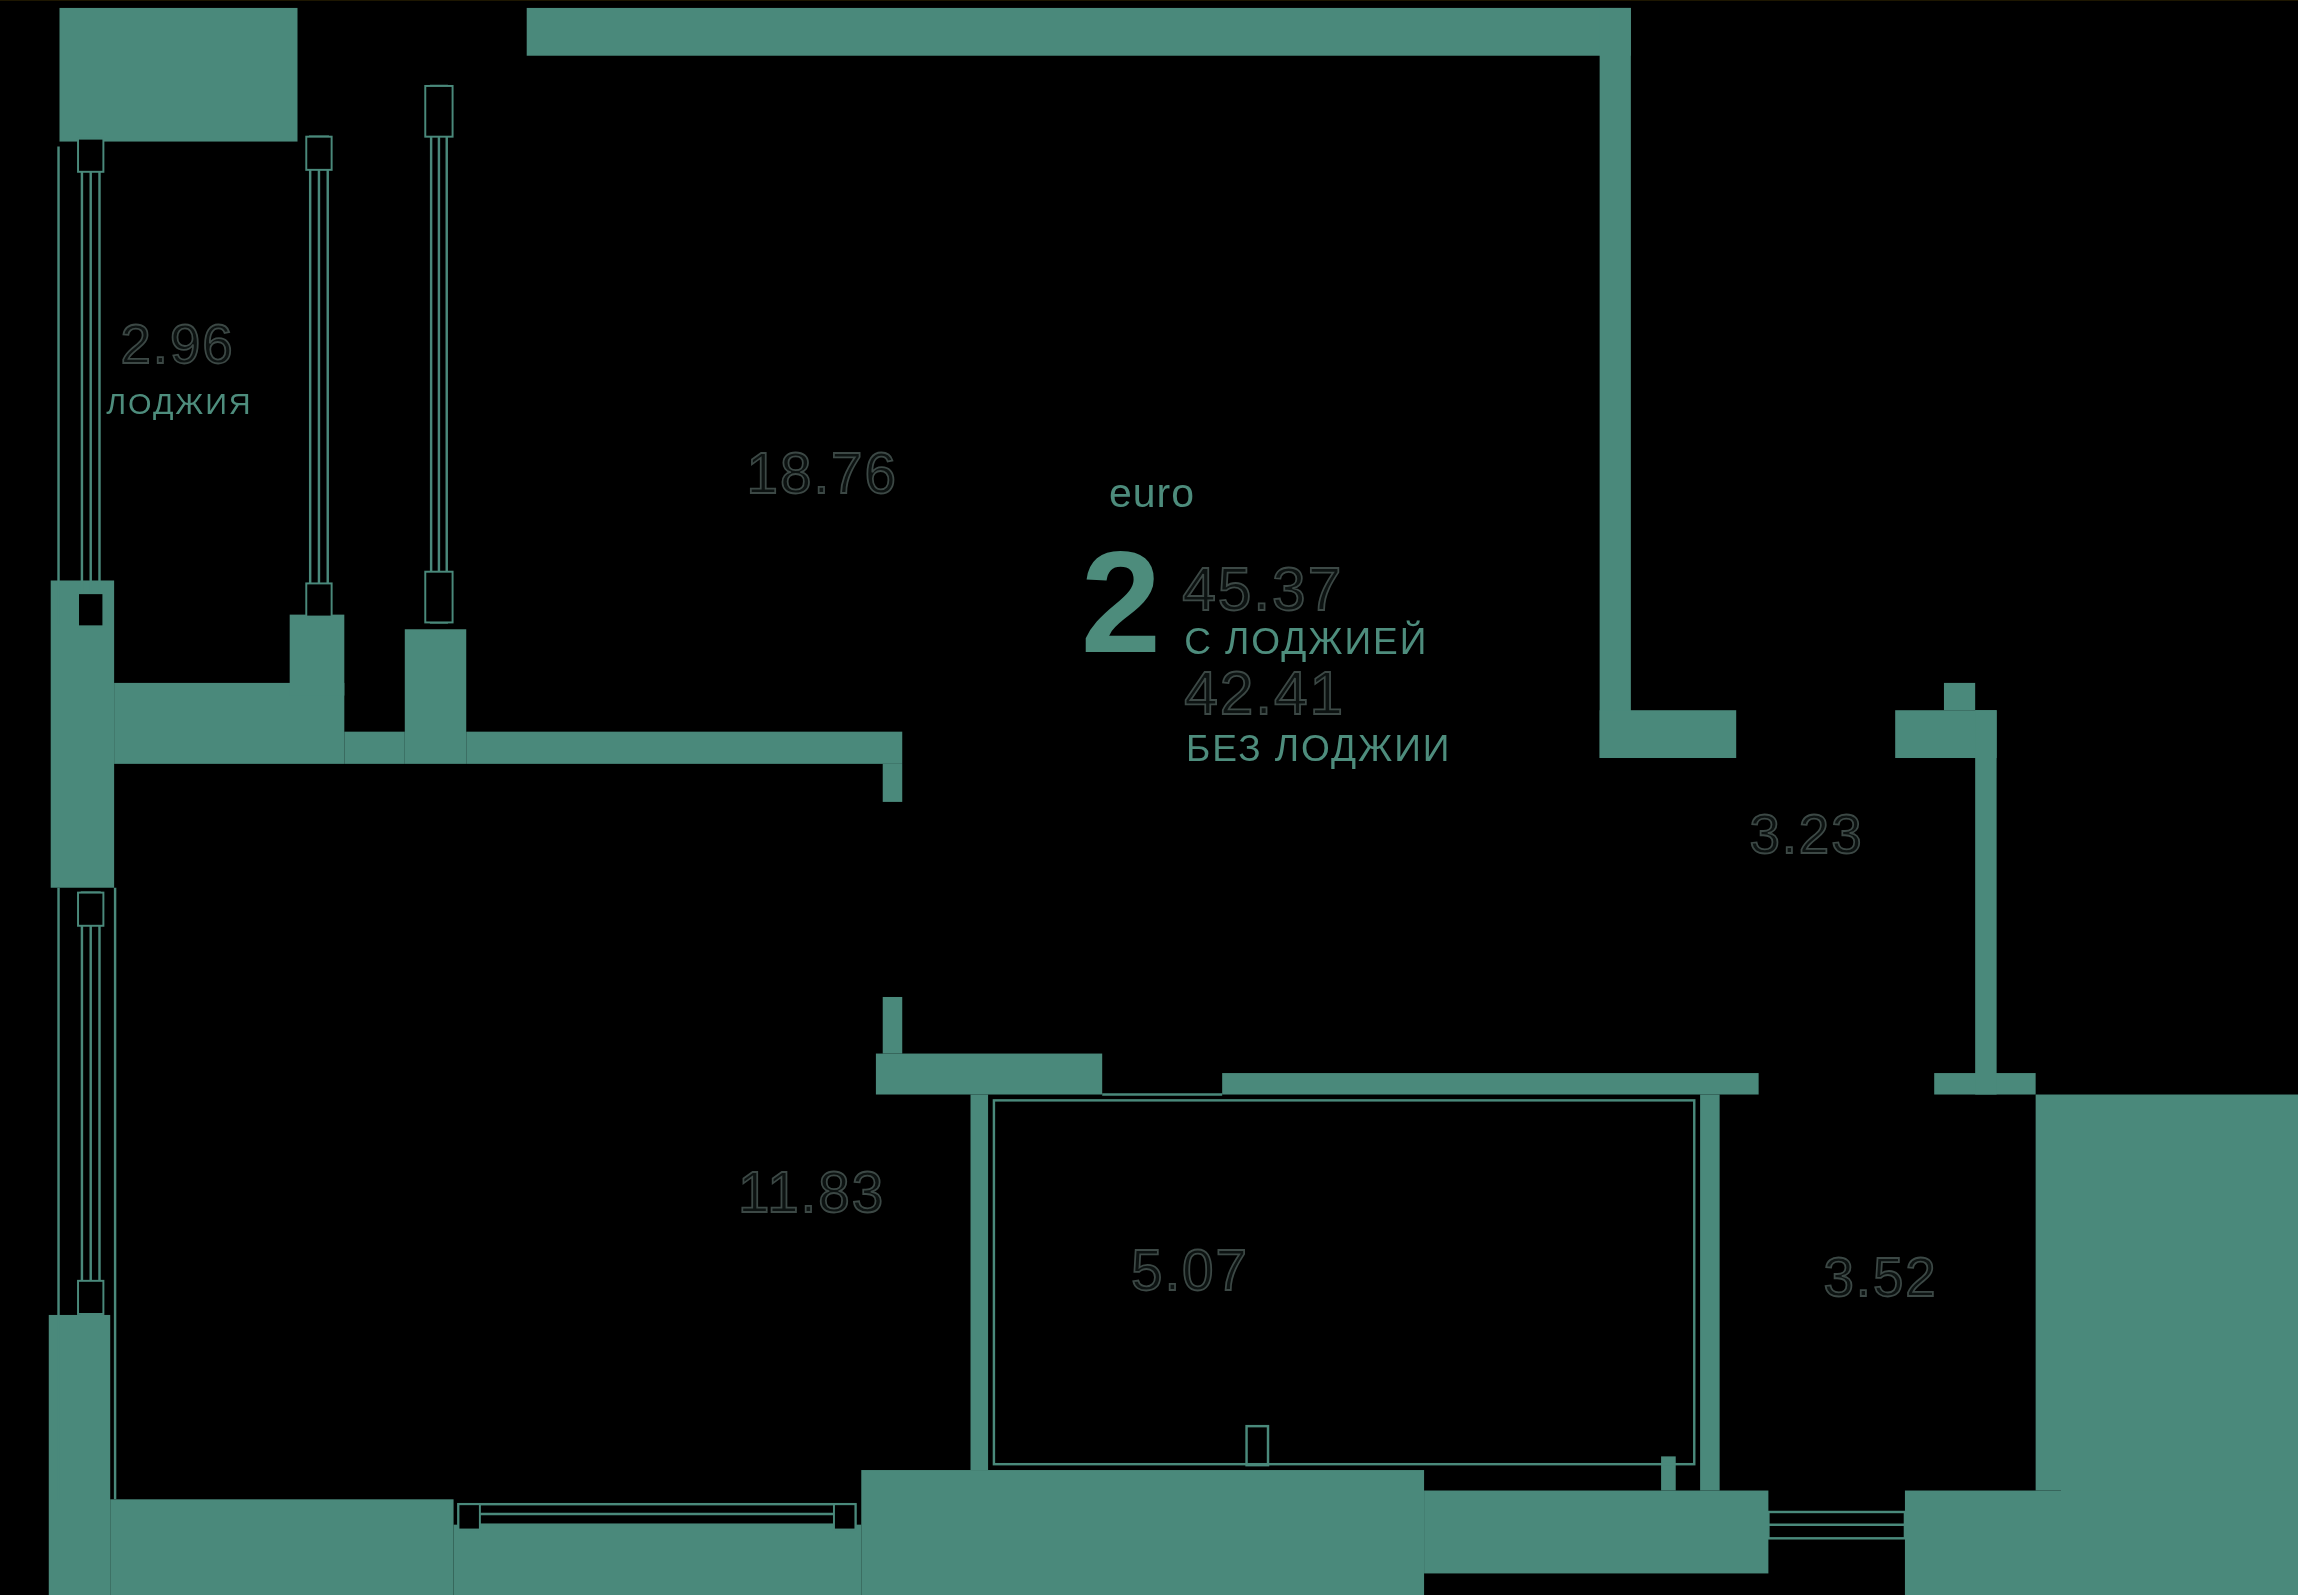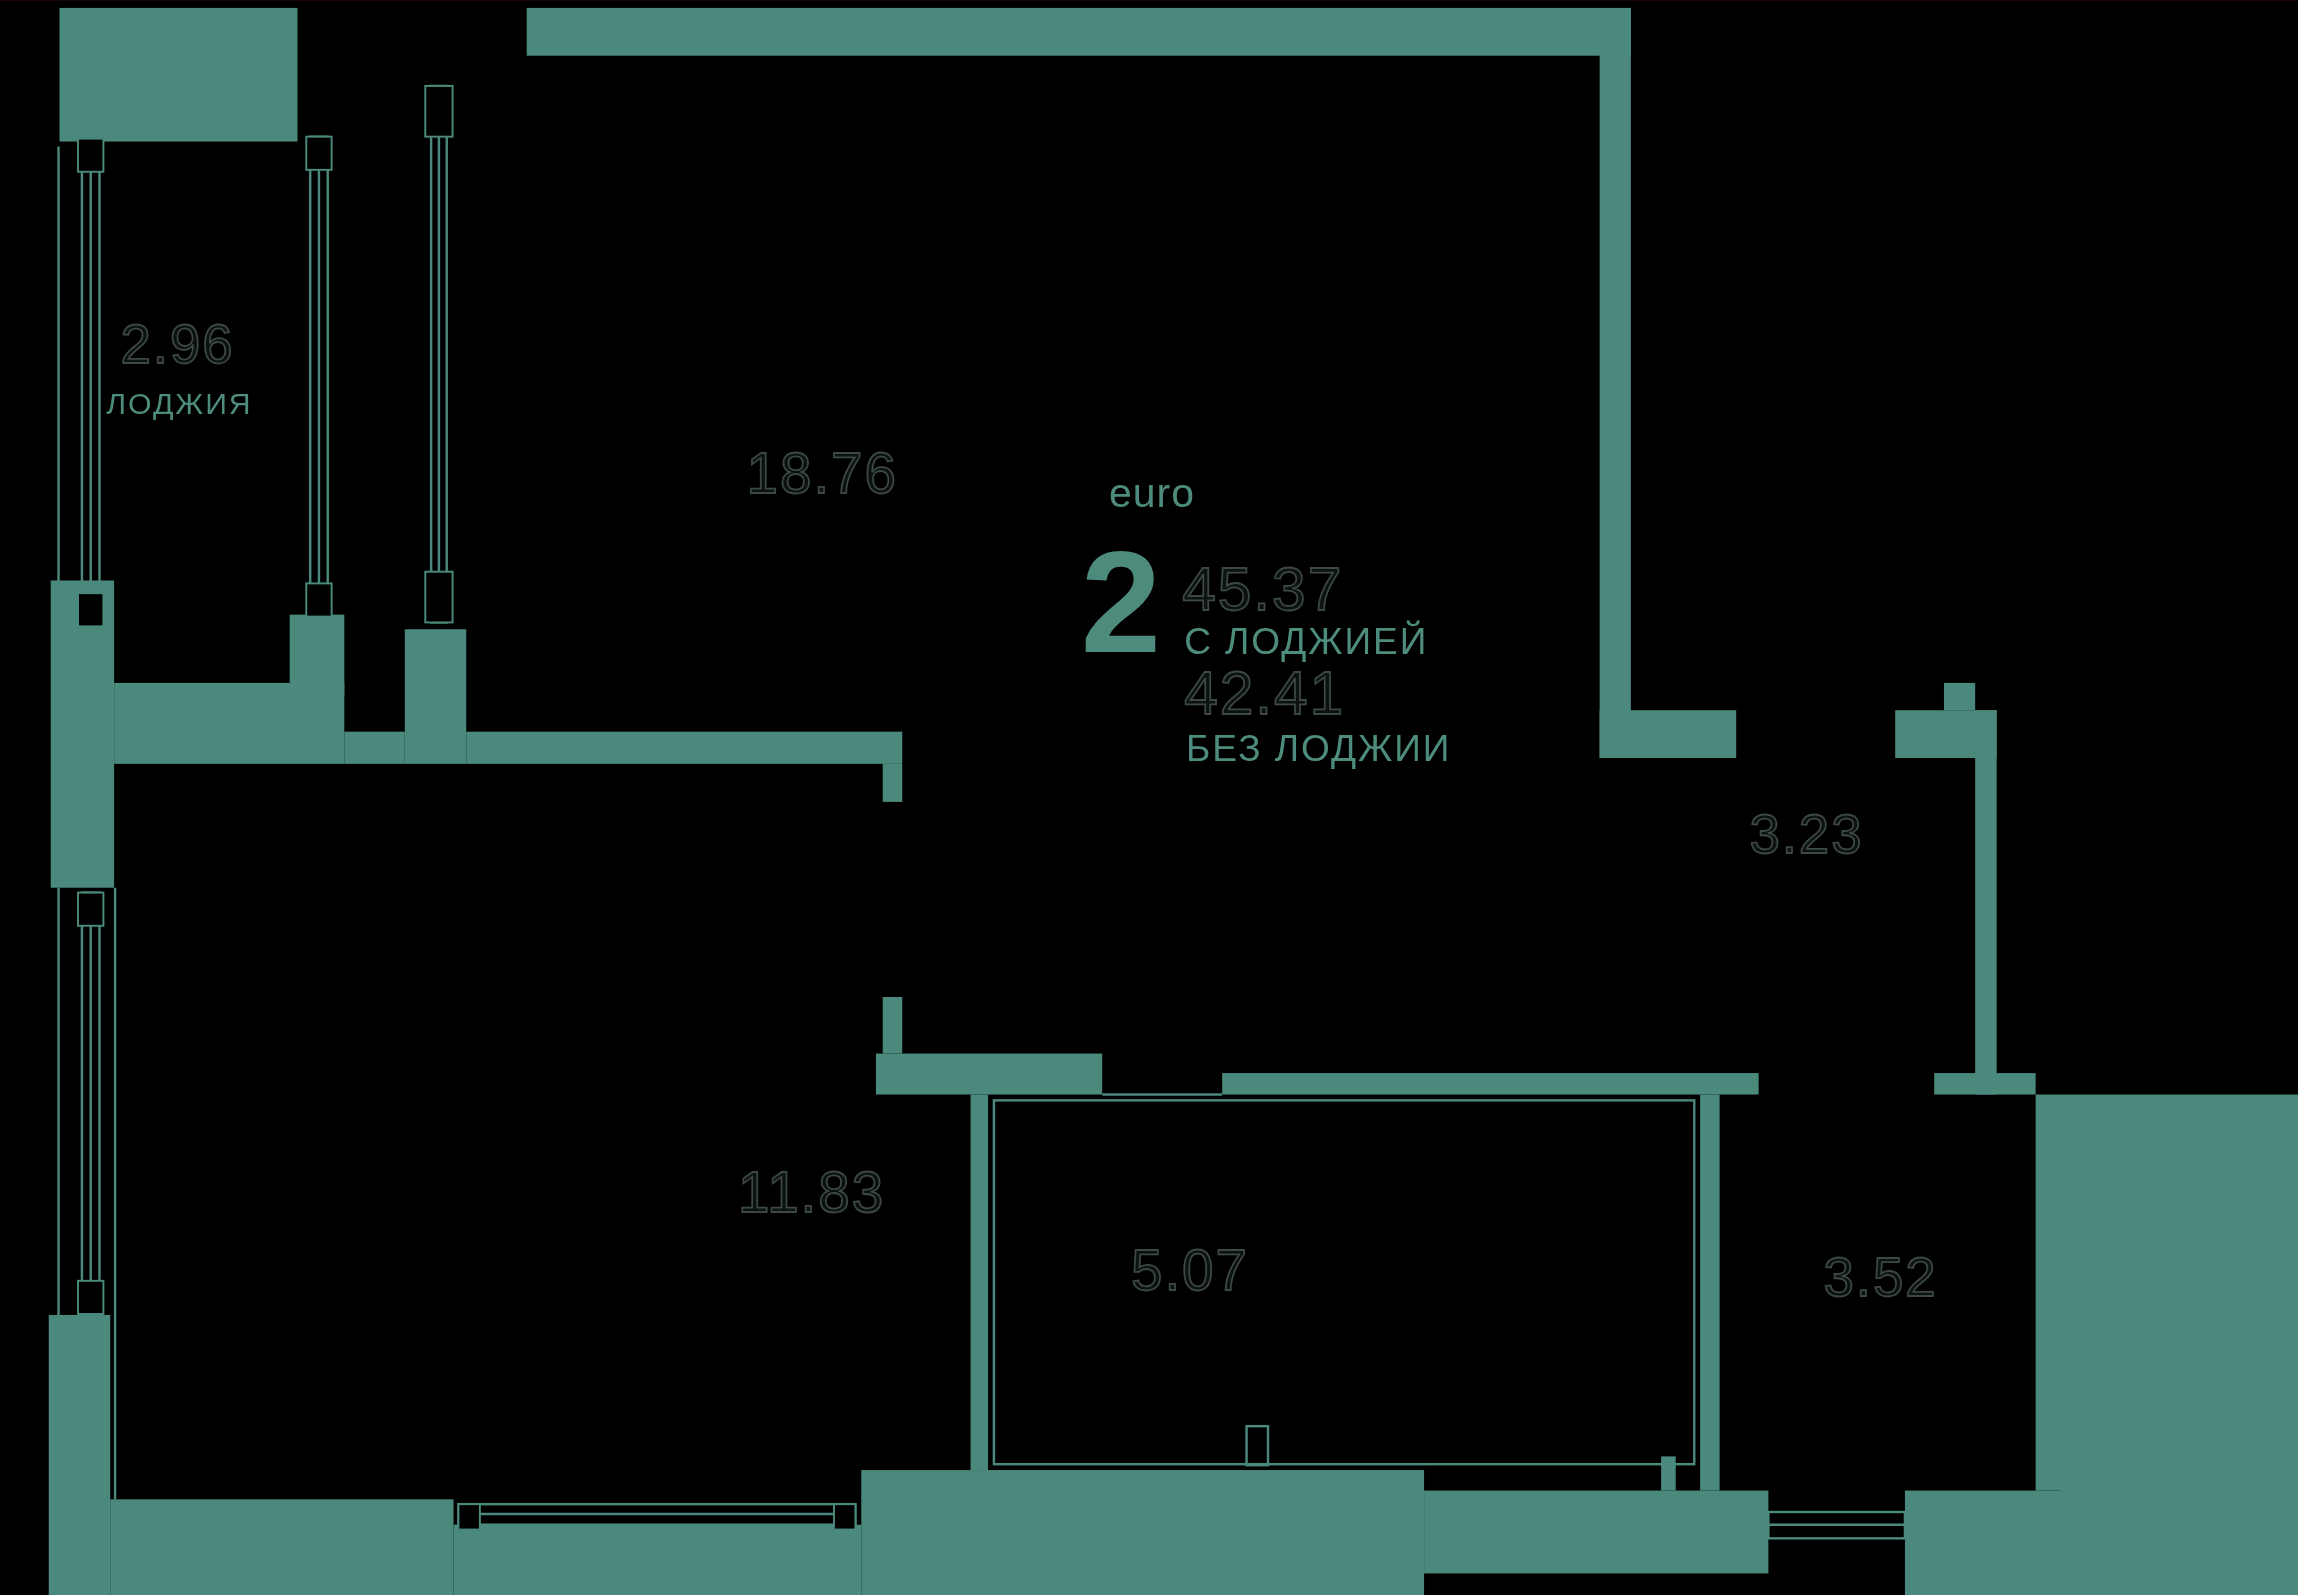--- a/index.html
+++ b/index.html
@@ -1,16 +1,16 @@
 <!DOCTYPE html>
 <html><head>
 <meta charset="utf-8">
 <style>
   html,body{margin:0;padding:0;background:#000;width:2299px;height:1596px;overflow:hidden;}
-  #plan-root{position:relative;width:2299px;height:1192px;background:#be185d;}
+  #plan-root{position:relative;width:2299px;height:1192px;background:#eab308;}
   svg{position:absolute;left:0;top:0;}
   text{font-family:"Liberation Sans", sans-serif;}
   .area-num{fill:#0c1211;stroke:#3c4845;stroke-width:1.8px;letter-spacing:2px;font-weight:normal;}
   .teal-label{fill:#4e8d7d;letter-spacing:2px;font-weight:normal;}
   .big-digit{fill:#4d8c7c;font-weight:bold;}
   .euro{fill:#4d8c7c;letter-spacing:1px;}
   .wall{fill:#4a897b;}
   .win{stroke:#4a897b;stroke-width:2.5;fill:none;}
   .winbox{stroke:#4a897b;stroke-width:2;fill:#000;}
 </style>

